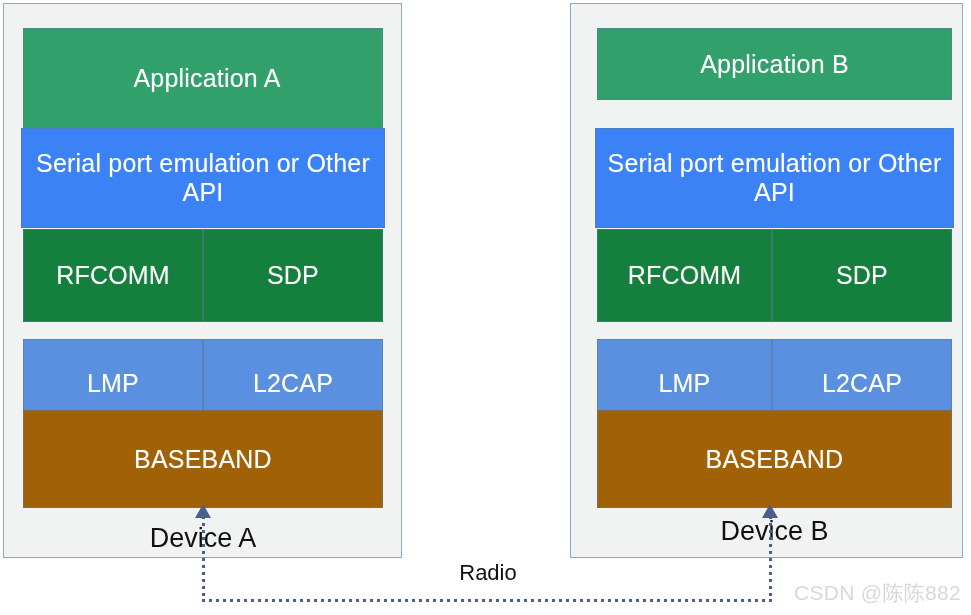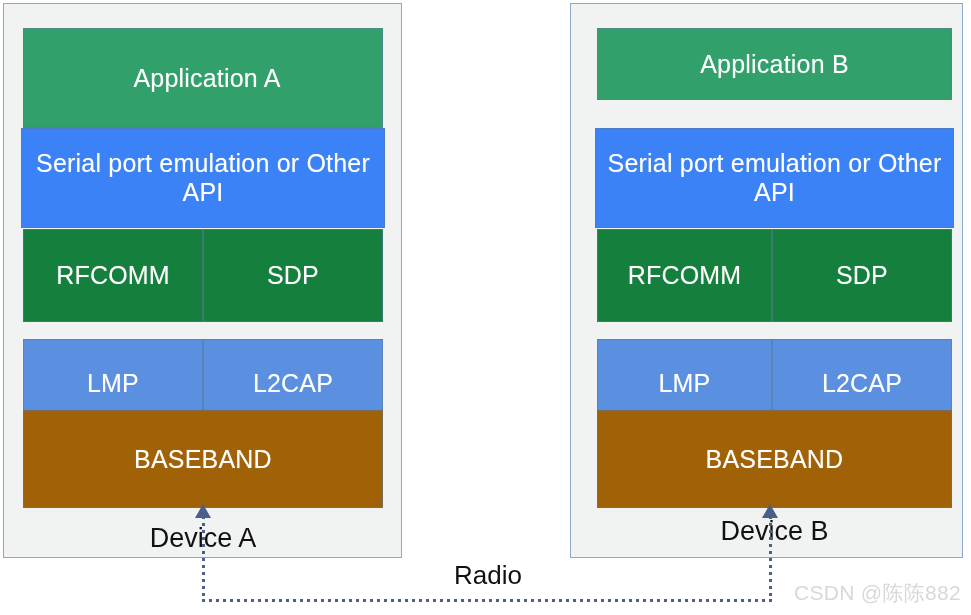--- a/index.html
+++ b/index.html
@@ -107,21 +107,21 @@
   }
   #arrow-a { left: 195px; top: 504px; }
   #arrow-b { left: 762px; top: 504px; }
 
   #radio-label {
     position: absolute;
     left: 428px;
     top: 560px;
     width: 120px;
     text-align: center;
-    font-size: 26px;
+    font-size: 22px;
     color: #111111;
     white-space: nowrap;
   }
 
   
   #watermark {
     position: absolute;
     right: 10px;
     bottom: 8px;
     font-size: 21px;

